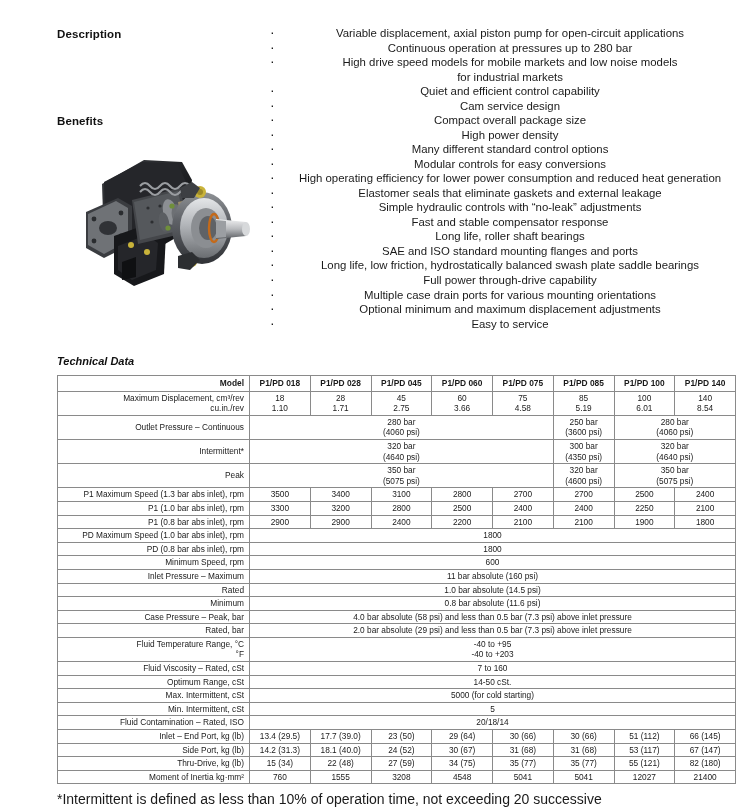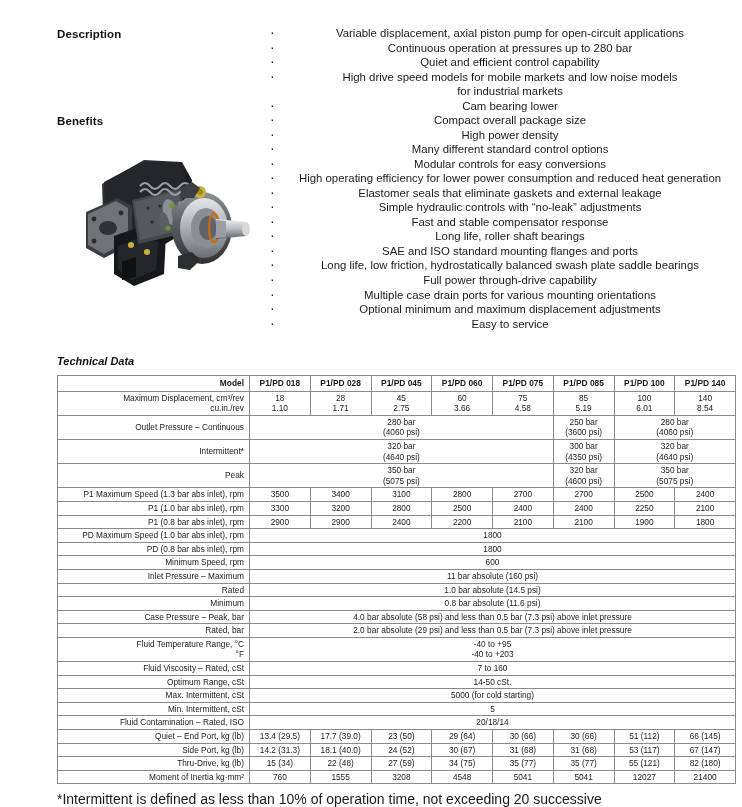--- a/index.html
+++ b/index.html
@@ -128,24 +128,24 @@
 </head>
 <body>
 
 <div class="page">
 
   <div class="section-label" id="desc-label">Description</div>
 
   <ul class="bullets" id="desc-bullets">
       <li>Variable displacement, axial piston pump for open-circuit applications</li>
       <li>Continuous operation at pressures up to 280 bar</li>
-      <li>Quiet and efficient control capability</li>
       <li>High drive speed models for mobile markets and low noise models
 for industrial markets</li>
-      <li>Cam bearing lower</li>
+      <li>Quiet and efficient control capability</li>
+      <li>Cam service design</li>
     </ul>
 
   <div class="section-label" id="ben-label">Benefits</div>
 
   <ul class="bullets" id="ben-bullets">
       <li>Compact overall package size</li>
       <li>High power density</li>
       <li>Many different standard control options</li>
       <li>Modular controls for easy conversions</li>
       <li>High operating efficiency for lower power consumption and reduced heat generation</li>
@@ -408,21 +408,21 @@
           </tr>
           <tr>
             <td class="lab">Min. Intermittent, cSt</td>
             <td class="val" colspan="8">5</td>
           </tr>
           <tr class="grp-top">
             <td class="lab">Fluid Contamination – Rated, ISO</td>
             <td class="val" colspan="8">20/18/14</td>
           </tr>
           <tr class="grp-top">
-            <td class="lab">Quiet – End Port, kg (lb)</td>
+            <td class="lab">Inlet – End Port, kg (lb)</td>
             <td class="val">13.4 (29.5)</td>
             <td class="val">17.7 (39.0)</td>
             <td class="val">23 (50)</td>
             <td class="val">29 (64)</td>
             <td class="val">30 (66)</td>
             <td class="val">30 (66)</td>
             <td class="val">51 (112)</td>
             <td class="val">66 (145)</td>
           </tr>
           <tr>

